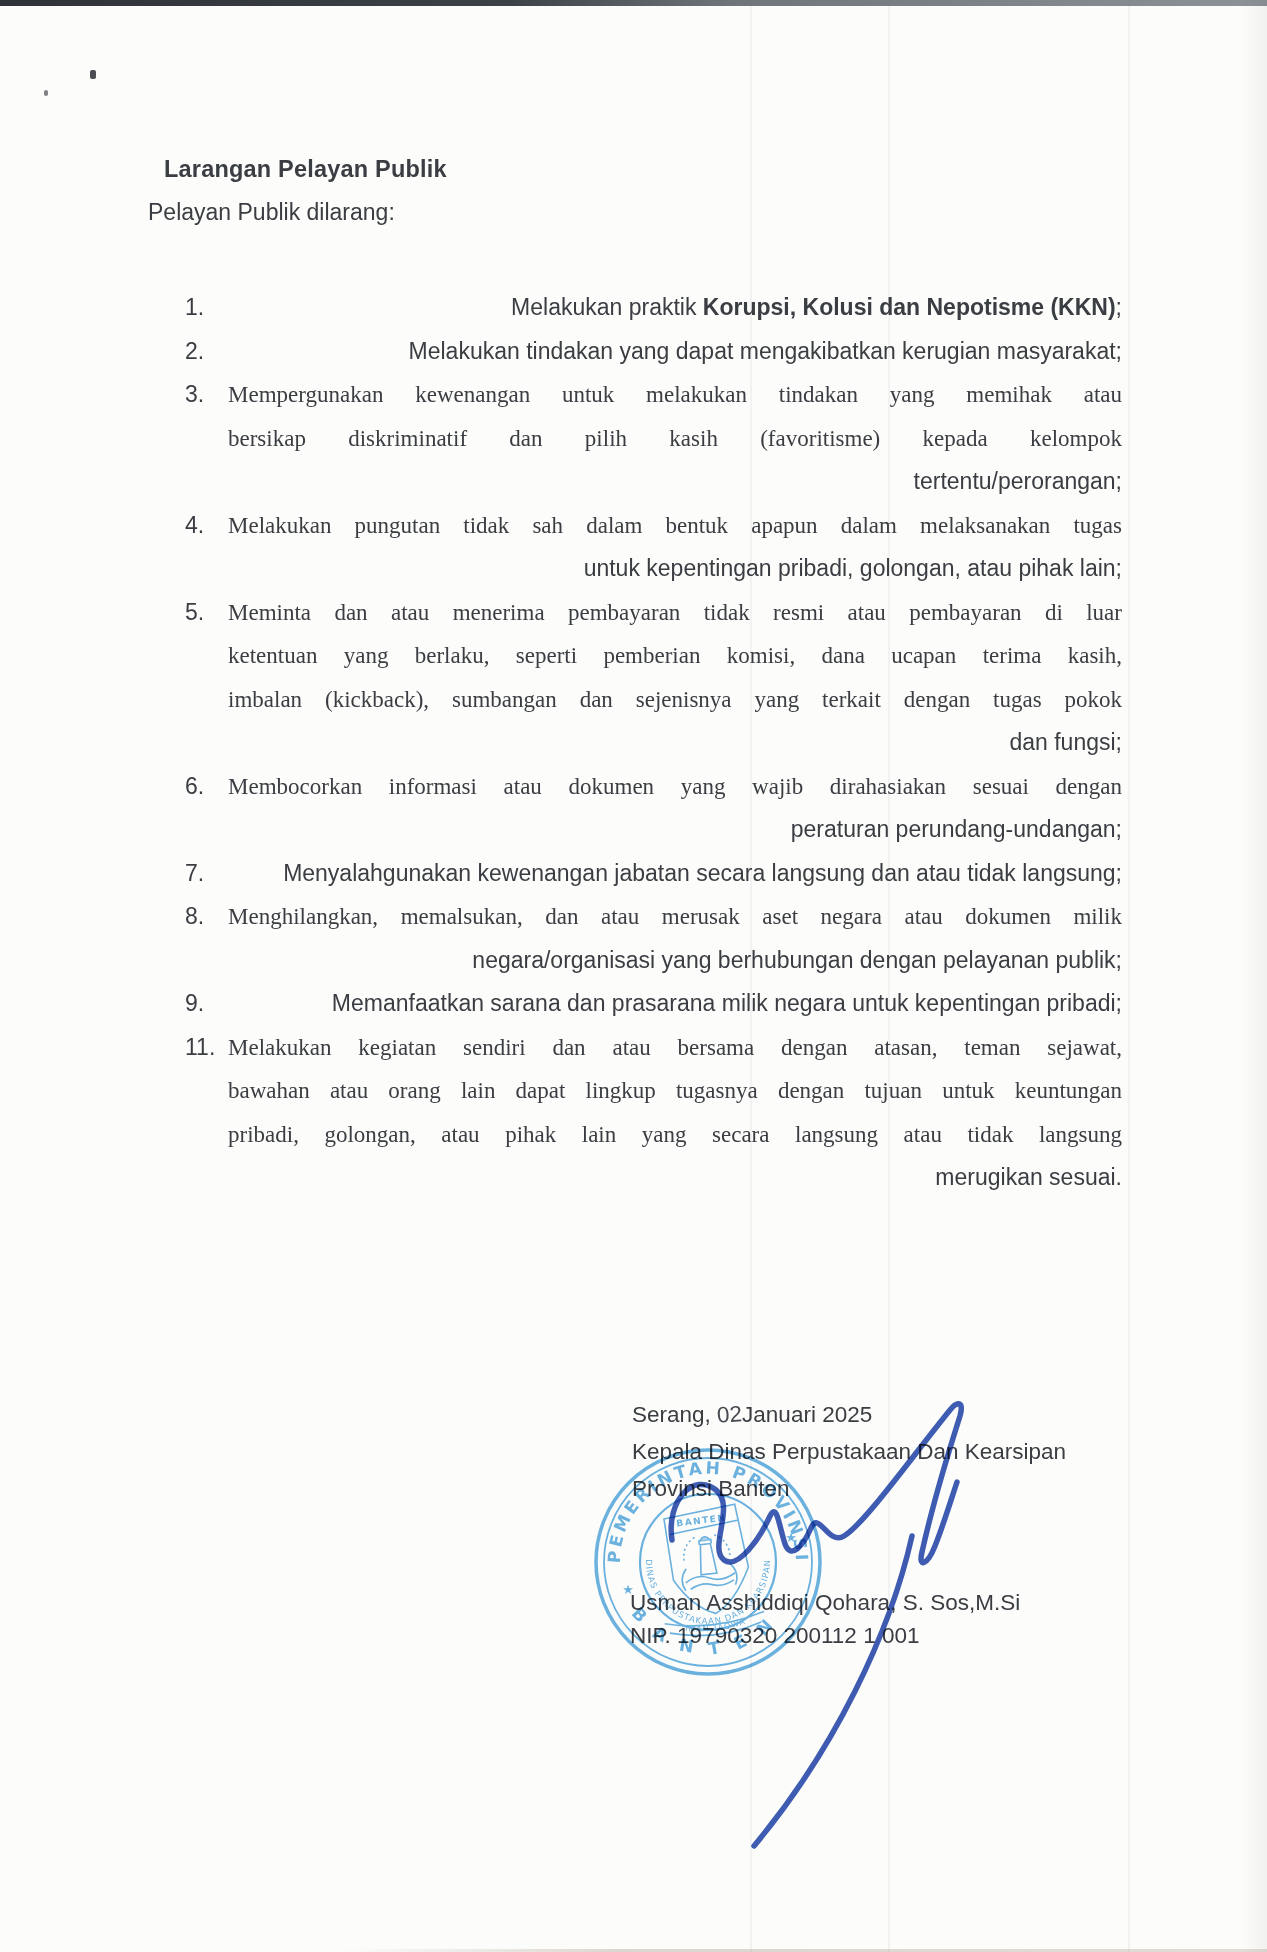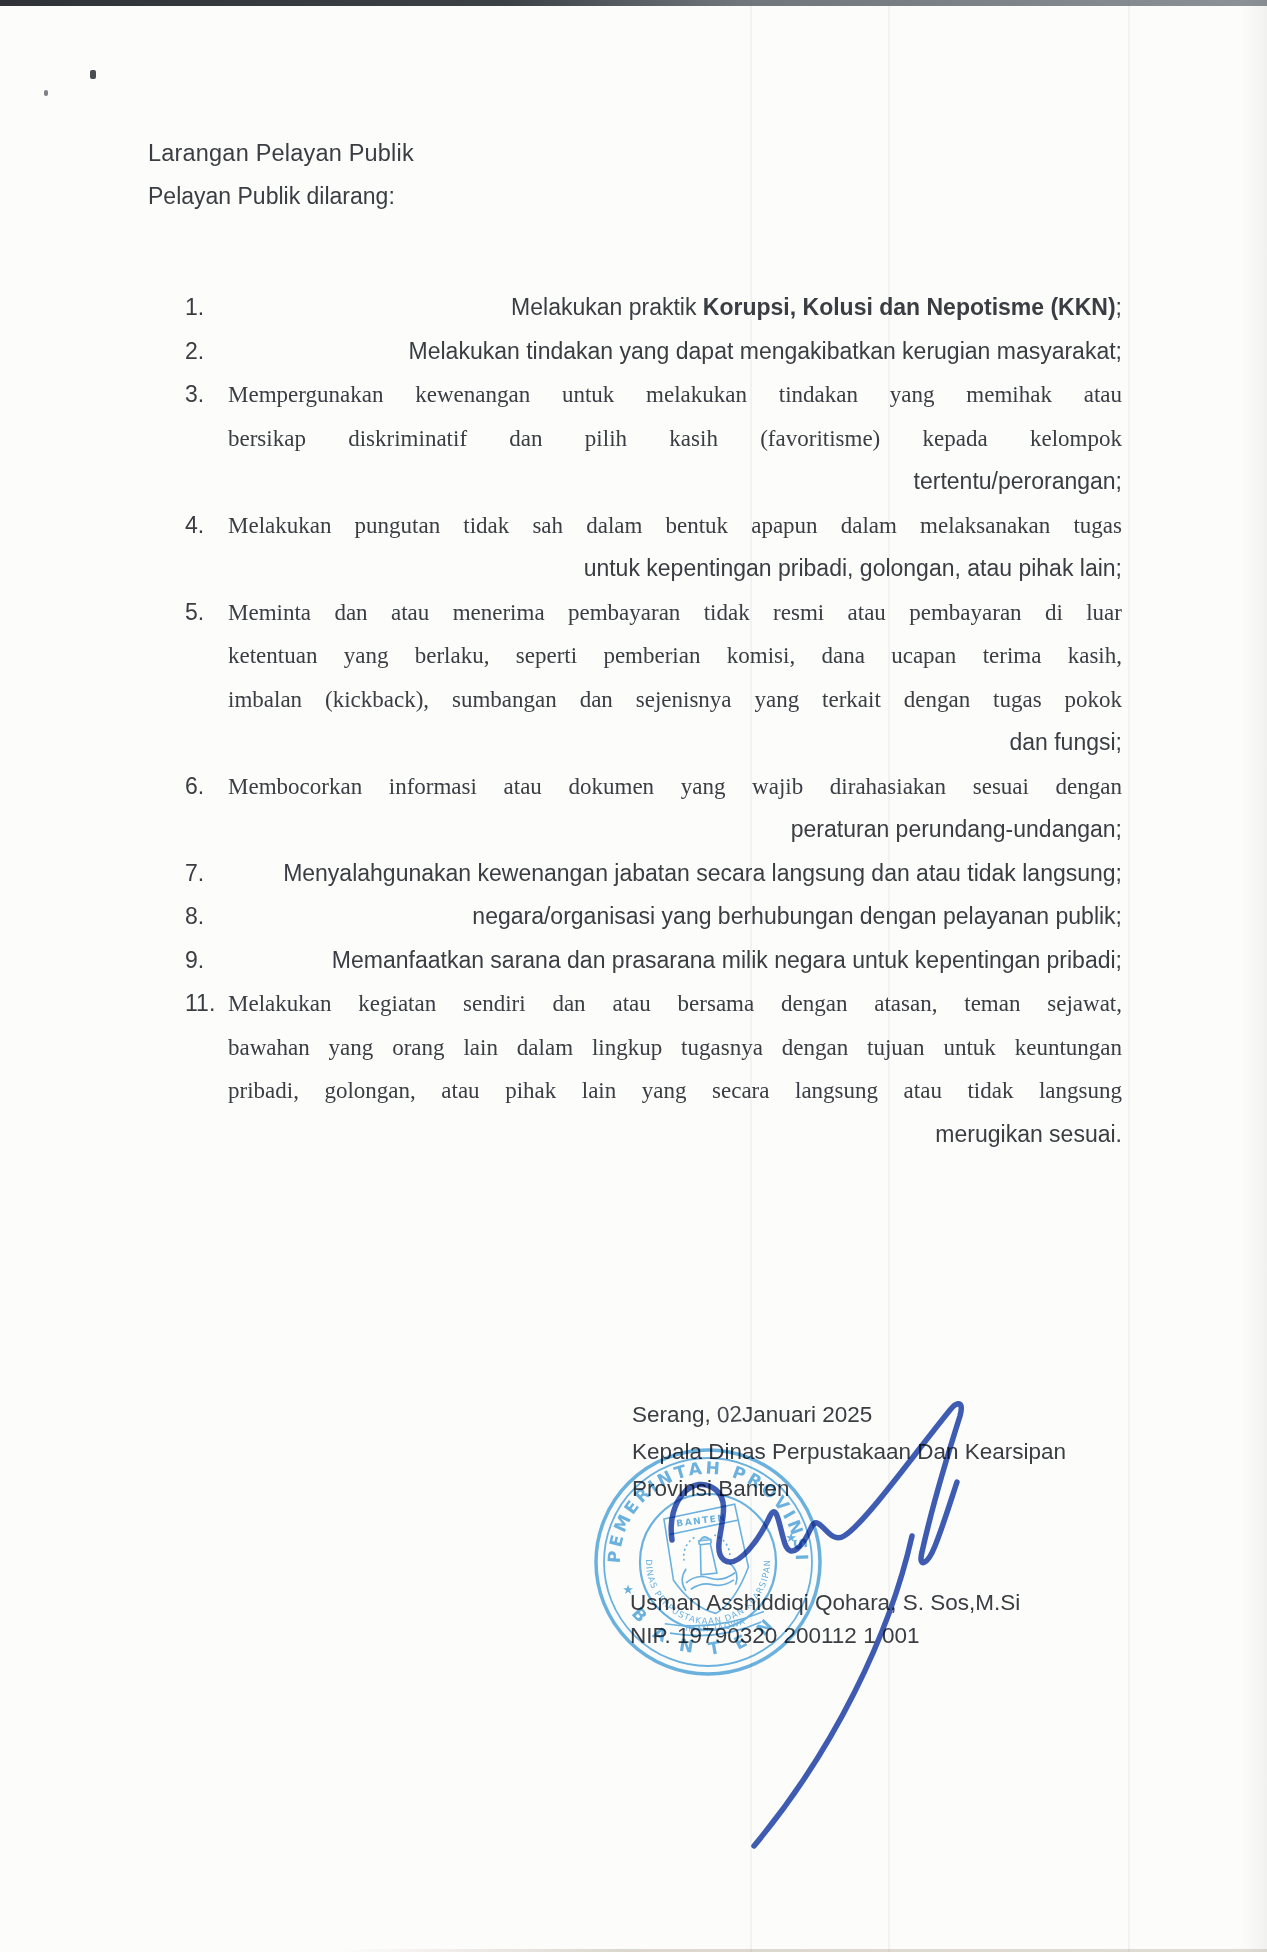--- a/index.html
+++ b/index.html
@@ -11,21 +11,21 @@
   .topbar{position:absolute;top:0;left:0;width:1267px;height:6px;
     background:linear-gradient(90deg,#2f3337 0%,#3c4146 40%,#6f757b 58%,#8d9298 100%);}
   .bottom-edge{position:absolute;bottom:0;left:340px;right:0;height:3px;
     background:linear-gradient(90deg,rgba(150,138,115,0),rgba(150,138,115,.32) 30%,rgba(150,138,115,.28));}
   .streak{position:absolute;top:0;bottom:0;width:2px;background:rgba(118,120,126,.07);}
   .edge-shade{position:absolute;top:0;bottom:0;right:0;width:26px;
     background:linear-gradient(90deg,rgba(0,0,0,0),rgba(0,0,0,.045));}
   .speck{position:absolute;background:#4a4d52;border-radius:2px;}
 
   .heading{position:absolute;left:148px;top:140px;}
-  .heading .title{font-size:23.5px;font-weight:normal;margin:0;letter-spacing:.2px;}
+  .heading .title{font-size:23.5px;font-weight:bold;margin:16px;letter-spacing:.2px;}
   .heading .intro{font-size:23px;margin:16px 0 0;}
 
   .list{position:absolute;left:185px;top:286px;width:937px;font-size:23px;}
   .li{display:flex;}
   .num{width:43px;flex:none;line-height:43.5px;}
   .txt{flex:1;min-width:0;}
   .line{line-height:43.5px;text-align:right;}
   .line.j{text-align:justify;text-align-last:justify;font-family:Liberation Serif, serif;}
 
   .closing{position:absolute;left:632px;top:1396px;font-size:22.5px;line-height:37px;}
@@ -110,37 +110,38 @@
     <div class="li">
       <span class="num">7.</span>
       <div class="txt">
         <div class="line">Menyalahgunakan kewenangan jabatan secara langsung dan atau tidak langsung;</div>
       </div>
     </div>
 
     <div class="li">
       <span class="num">8.</span>
       <div class="txt">
+        <div class="line j">Menghilangkan, memalsukan, dan atau merusak aset negara atau dokumen milik</div>
         <div class="line">negara/organisasi yang berhubungan dengan pelayanan publik;</div>
       </div>
     </div>
 
     <div class="li">
       <span class="num">9.</span>
       <div class="txt">
         <div class="line">Memanfaatkan sarana dan prasarana milik negara untuk kepentingan pribadi;</div>
       </div>
     </div>
 
 
     <div class="li">
       <span class="num">11.</span>
       <div class="txt">
         <div class="line j">Melakukan kegiatan sendiri dan atau bersama dengan atasan, teman sejawat,</div>
-        <div class="line j">bawahan yang orang lain dalam lingkup tugasnya dengan tujuan untuk keuntungan</div>
+        <div class="line j">bawahan atau orang lain dapat lingkup tugasnya dengan tujuan untuk keuntungan</div>
         <div class="line j">pribadi, golongan, atau pihak lain yang secara langsung atau tidak langsung</div>
         <div class="line">merugikan sesuai.</div>
       </div>
     </div>
 
   </div>
 
   <div class="closing">
     <div><span>Serang, </span><span class="day">02</span><span>Januari 2025</span></div>
     <div>Kepala Dinas Perpustakaan Dan Kearsipan</div>

